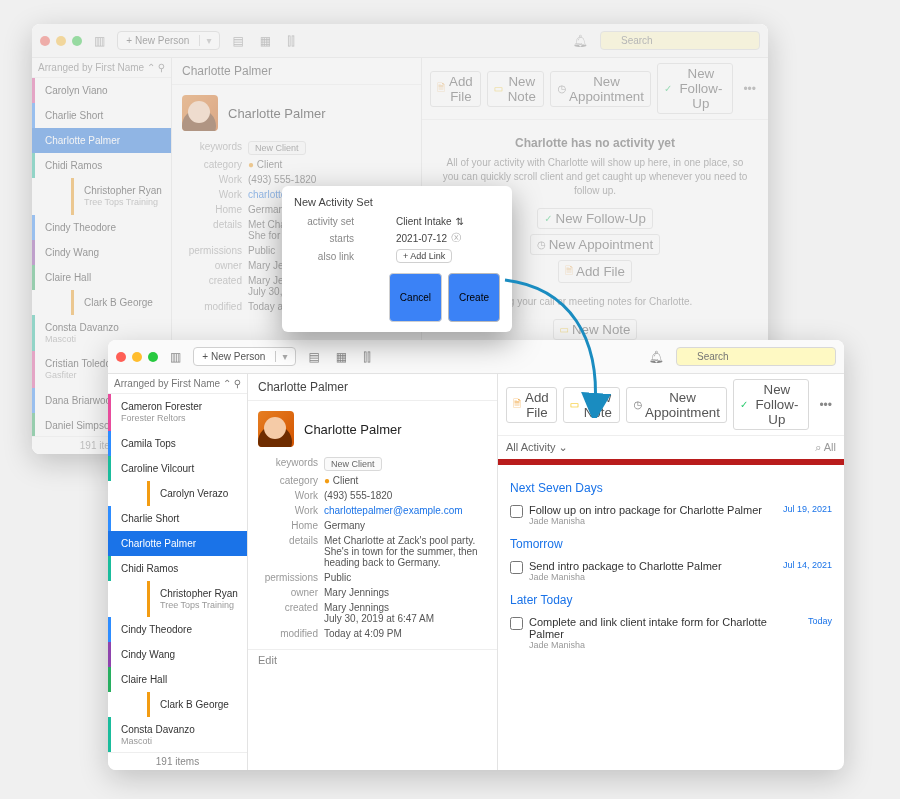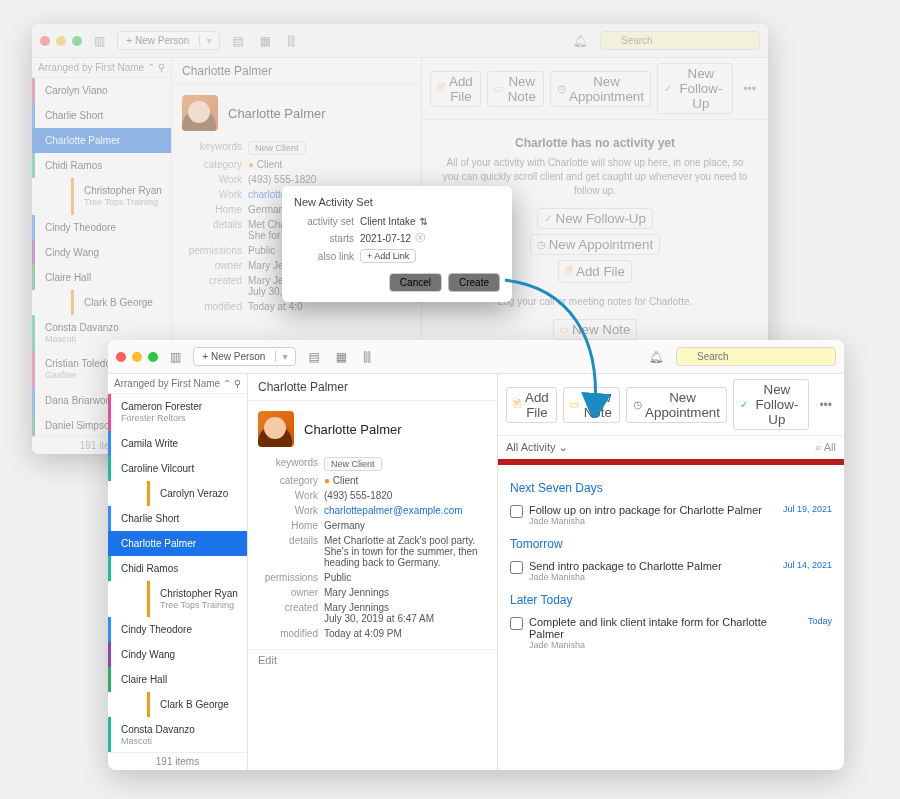--- a/index.html
+++ b/index.html
@@ -192,27 +192,27 @@
     border-radius:6px;
     box-shadow: 0 10px 30px rgba(0,0,0,0.35);
     z-index: 20;
     padding:10px 12px;
     font-size:10px;
     color:#444;
   }
   .modal h4 { font-size:11px; font-weight:500; margin-bottom:8px; }
   .modal .row { display:grid; grid-template-columns:60px 1fr; align-items:center; gap:6px; margin:4px 0; }
   .modal .row .lab { text-align:right; color:#888; }
-  .modal .val { display:flex; align-items:center; gap:4px; }
+  .modal .val { display:flex; align-items:center; gap:4px;margin-left:36px; }
   .pill {
     border:1px solid #d0d0d0; border-radius:4px; padding:1px 6px; font-size:9px;
   }
   .modal-actions { display:flex; justify-content:flex-end; gap:6px; margin-top:10px; }
   .btn {
-    border:1px solid #cfcfcf; background:#737373; border-radius:4px; padding:3px 10px;
+    border:1px solid #cfcfcf; background:#3b82f6; border-radius:4px; padding:18px 10px;
     font-size:10px;
   }
   .btn.primary { border-color:#bbb; }
 
   
   .arrow {
     position:absolute;
     top: 268px; left: 500px;
     width: 120px; height: 150px;
     z-index: 30;
@@ -459,21 +459,21 @@
       <div class="sortbar">
         <span><span>Arranged by First Name</span> <span>⌃</span></span>
         <span>⚲</span>
       </div>
       <div class="contacts" id="contacts-front">
           <div class="contact c-pink">
             <div>Cameron Forester</div>
             <div class="sub">Forester Reltors</div>
           </div>
           <div class="contact c-blue">
-            <div>Camila Write</div>
+            <div>Camila Tops</div>
           </div>
           <div class="contact c-teal">
             <div>Caroline Vilcourt</div>
           </div>
           <div class="contact c-orange">
             <div>Carolyn Verazo</div>
           </div>
           <div class="contact c-blue">
             <div>Charlie Short</div>
           </div>

